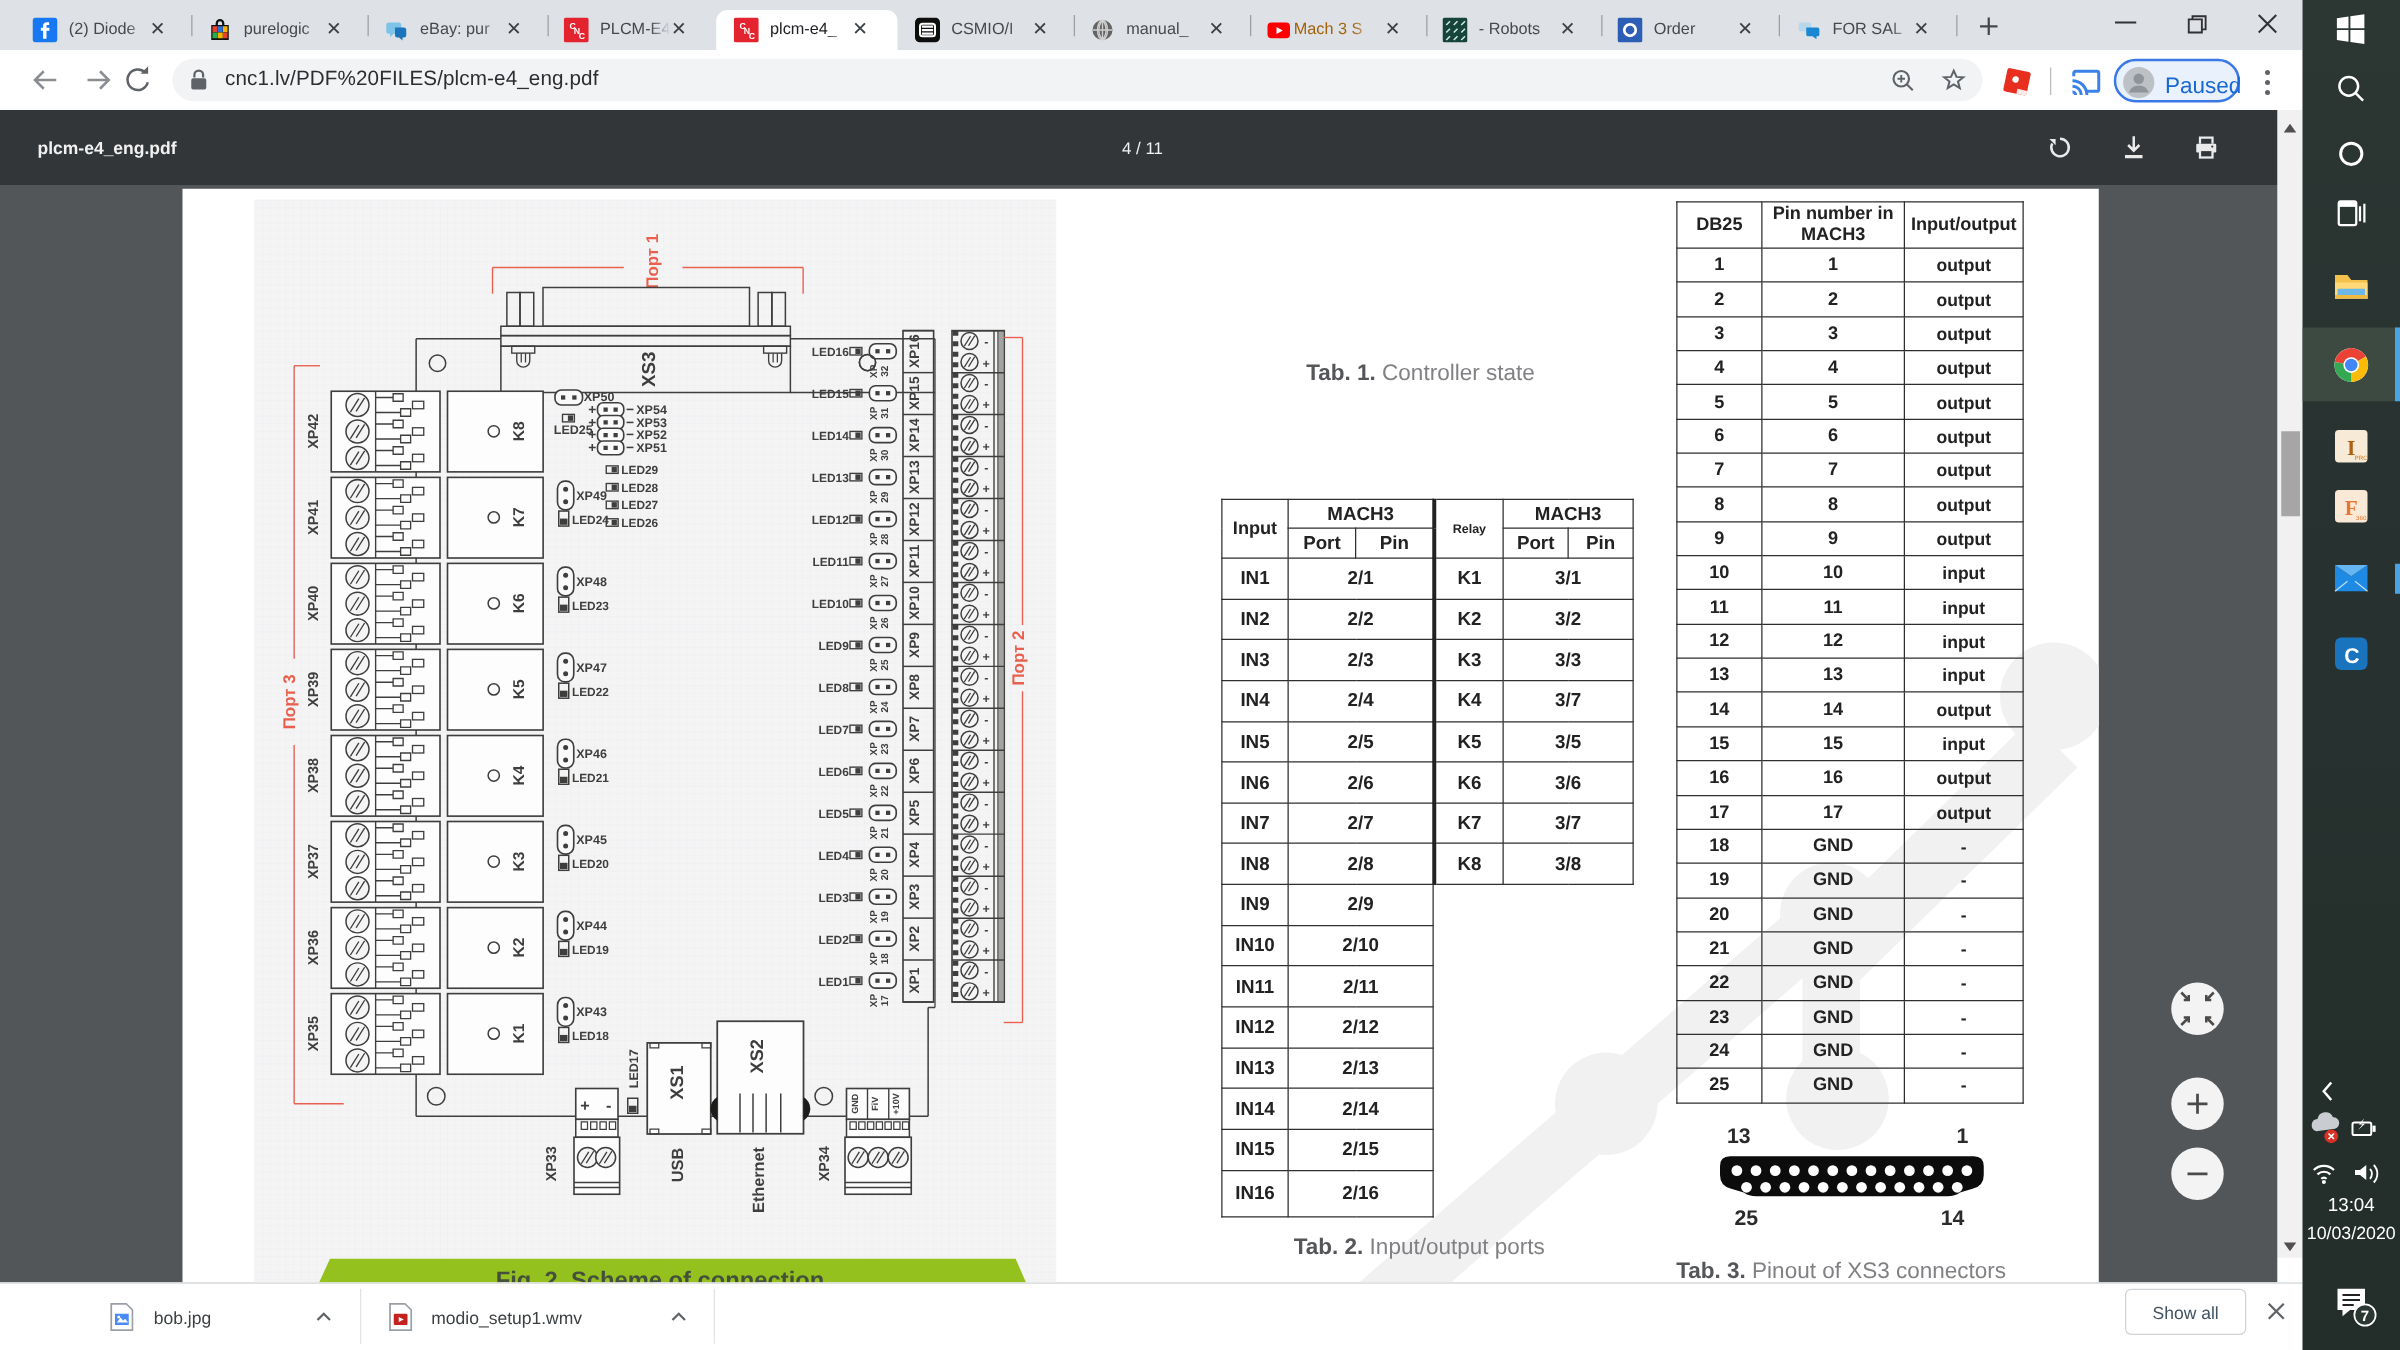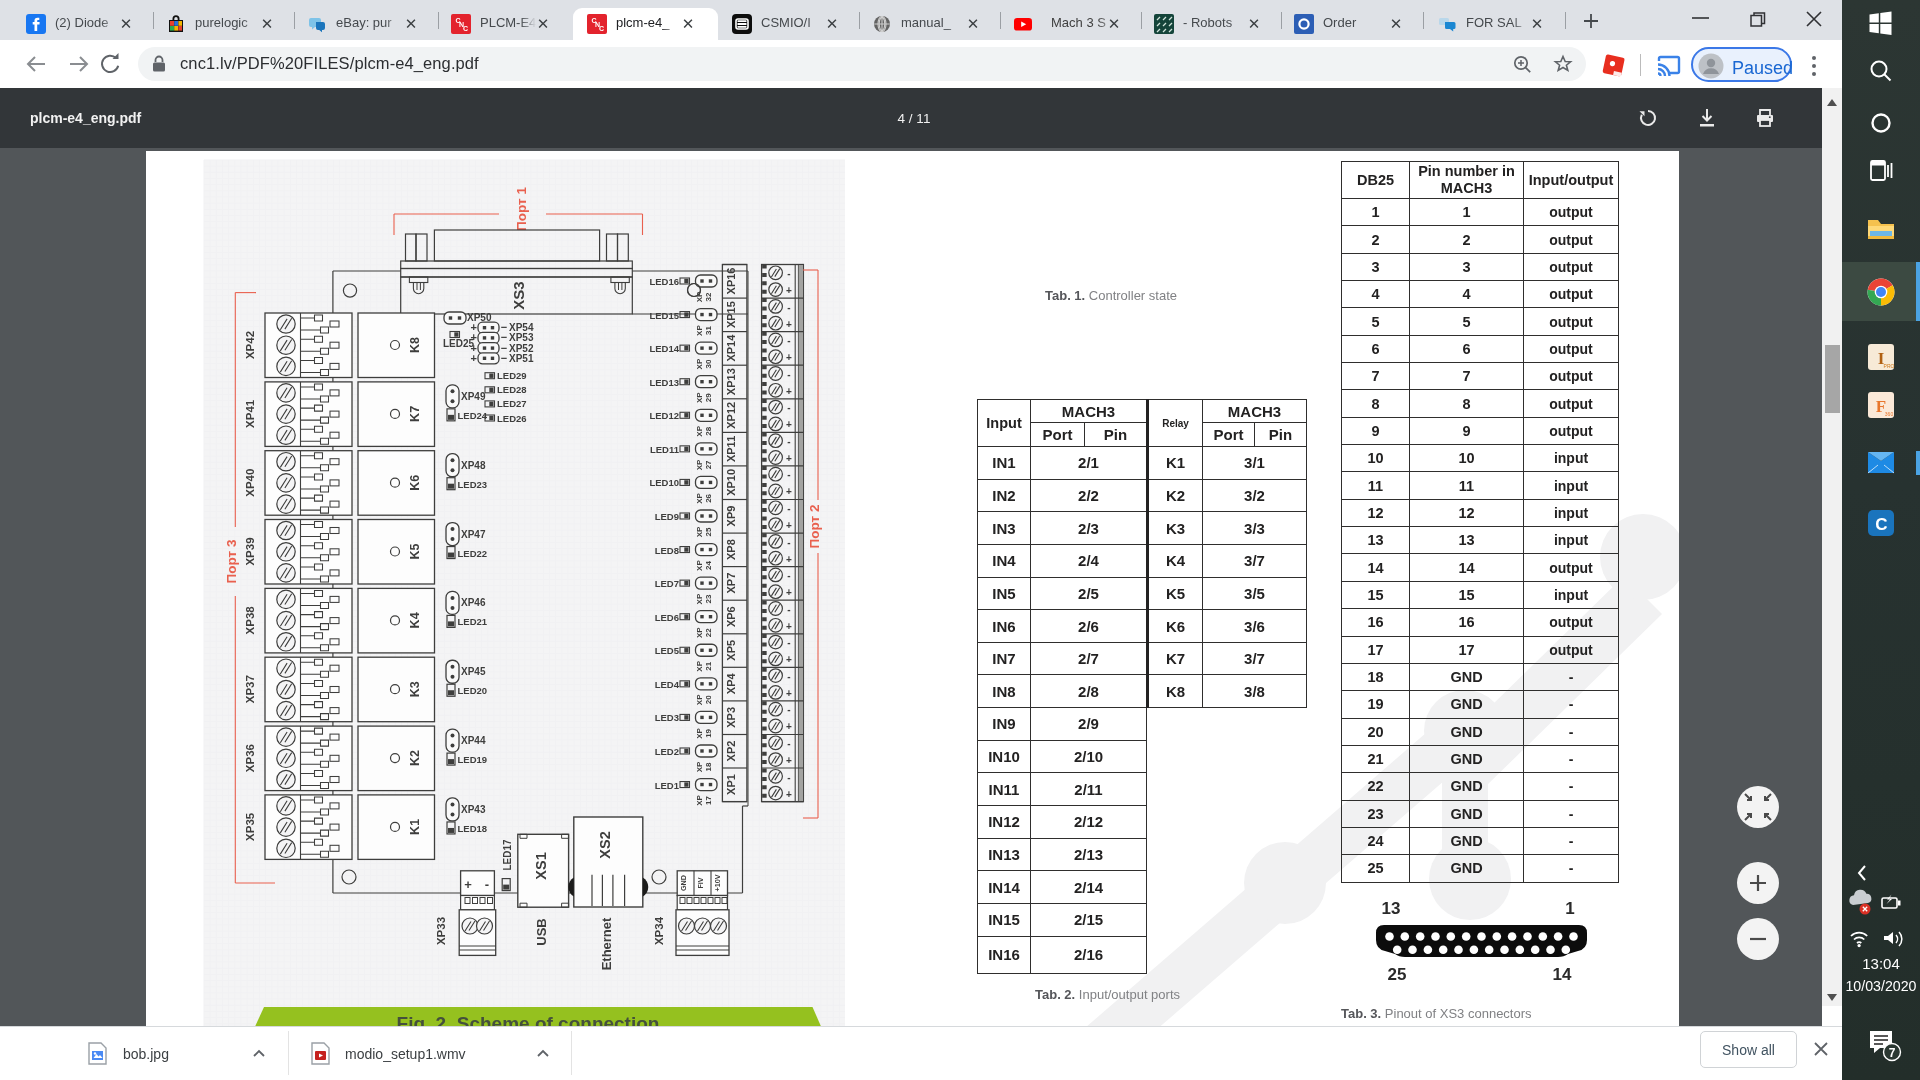--- a/index.html
+++ b/index.html
@@ -16,21 +16,21 @@
 #toolbar{position:absolute;left:0;top:40px;width:1842px;height:48px;background:#fff}
 #omni{position:absolute;left:138px;top:47px;width:1448px;height:34px;background:#f1f3f4;border-radius:17px}
 #urltxt{position:absolute;left:180px;top:54px;font-size:16.5px;color:#2c2e31;letter-spacing:.1px}
 #pdfbar{position:absolute;left:0;top:88px;width:1822px;height:60px;background:#323639;color:#f1f1f1}
 #pdfarea{position:absolute;left:0;top:148px;width:1822px;height:878px;background:#525659;overflow:hidden}
 #page{position:absolute;left:146px;top:3px;width:1533px;height:880px;background:#ffffff}
 #dlbar{position:absolute;left:0;top:1026px;width:1842px;height:54px;background:#fff;border-top:1px solid #d6d9dc}
 #taskbar{position:absolute;left:1842px;top:0;width:78px;height:1080px;background:linear-gradient(180deg,#2c3633 0%,#273230 45%,#232e2a 100%)}
 table{border-collapse:collapse;table-layout:fixed;position:absolute;font-family:"Liberation Sans",sans-serif}
 td{border:1.4px solid #2f2e2d;text-align:center;vertical-align:middle;font-weight:bold;color:#232222;padding:0;overflow:hidden}
-.cap{position:absolute;font-size:13px;color:#808184;white-space:nowrap}
+.cap{position:absolute;font-size:18px;color:#808184;white-space:nowrap}
 .cap b{color:#55565a}
 svg{display:block}
 .screw{stroke:#3e3e3d;fill:#f4f4f5}
 </style></head><body>
 <div id="win"></div>
 <div id="tabbar">
     <div id="activetab"></div>
     <div class="tab" style="left:16px;width:136px">
       <svg class="fava" style="left:10px" viewBox="0 0 20 20">
         <rect width="20" height="20" rx="3" fill="#1877f2"></rect>
@@ -97,21 +97,21 @@
         <ellipse cx="10" cy="10" rx="4" ry="7.8" fill="none" stroke="#cfcfcf" stroke-width="1.1"></ellipse>
       </svg>
       <div class="ttl" style="left:39px;width:67px;color:#45494d">manual_</div>
       <div class="cls" style="left:103px">✕</div>
     </div>
     <div class="tab" style="left:1003px;width:137px">
       <svg class="fava" style="left:10px" viewBox="0 0 20 20">
         <rect x="1" y="4" width="18" height="12.6" rx="3.2" fill="#f00"></rect>
         <path d="M8.2 7.5l5 2.8-5 2.8z" fill="#fff"></path>
       </svg>
-      <div class="ttl" style="left:48px;width:67px;color:#404040">Mach 3 S</div>
+      <div class="ttl" style="left:32px;width:67px;color:#a16207">Mach 3 S</div>
       <div class="cls" style="left:103px">✕</div>
     </div>
     <div class="tab" style="left:1144px;width:136px">
       <svg class="fava" style="left:10px" viewBox="0 0 20 20">
         <rect width="20" height="20" rx="2" fill="#14443a"></rect>
         <path d="M3 6l3-3M9 6l3-3M15 6l3-3M3 12l3-3M9 12l3-3M15 12l3-3M3 18l3-3M9 18l3-3M15 18l3-3" stroke="#cfe3da" stroke-width="1.3"></path>
       </svg>
       <div class="ttl" style="left:39px;width:66px;color:#45494d">- Robots</div>
       <div class="cls" style="left:102px">✕</div>
     </div>

